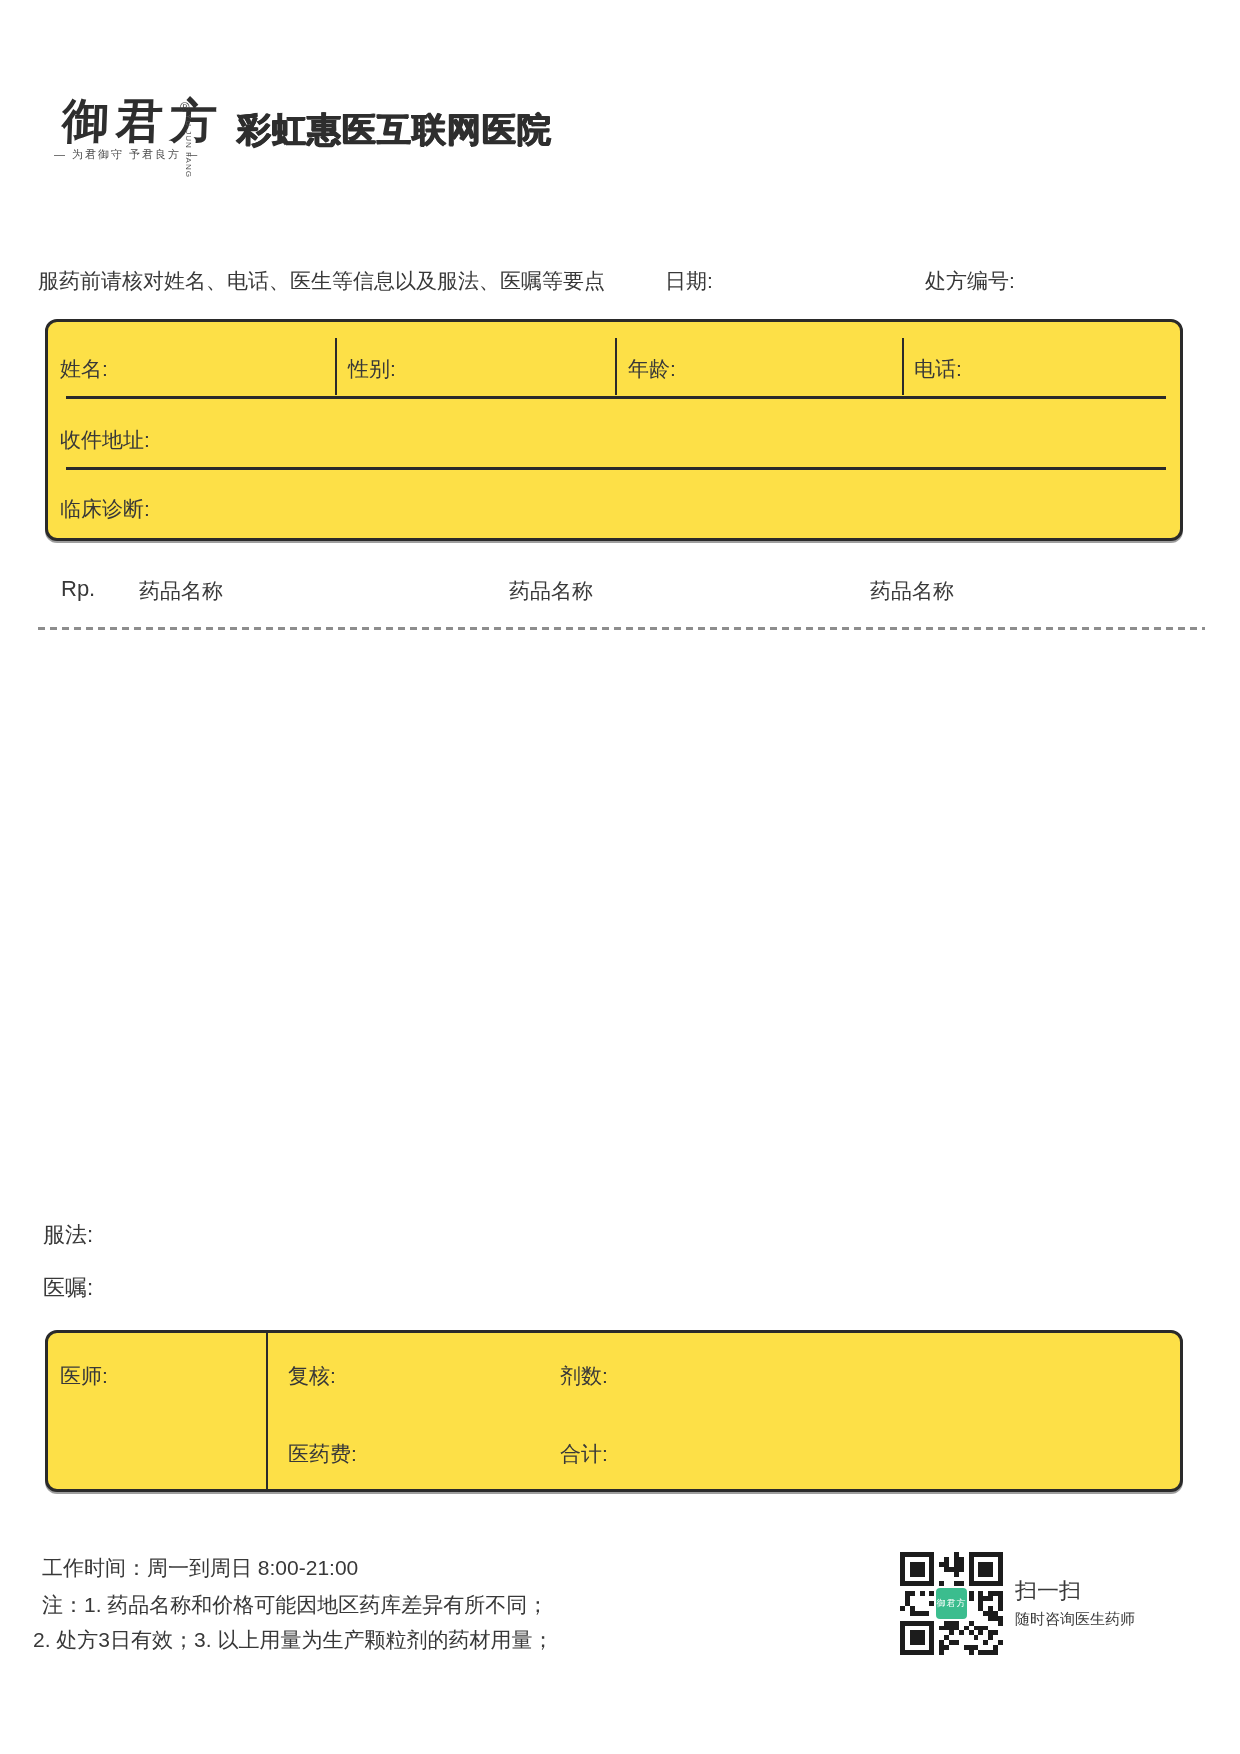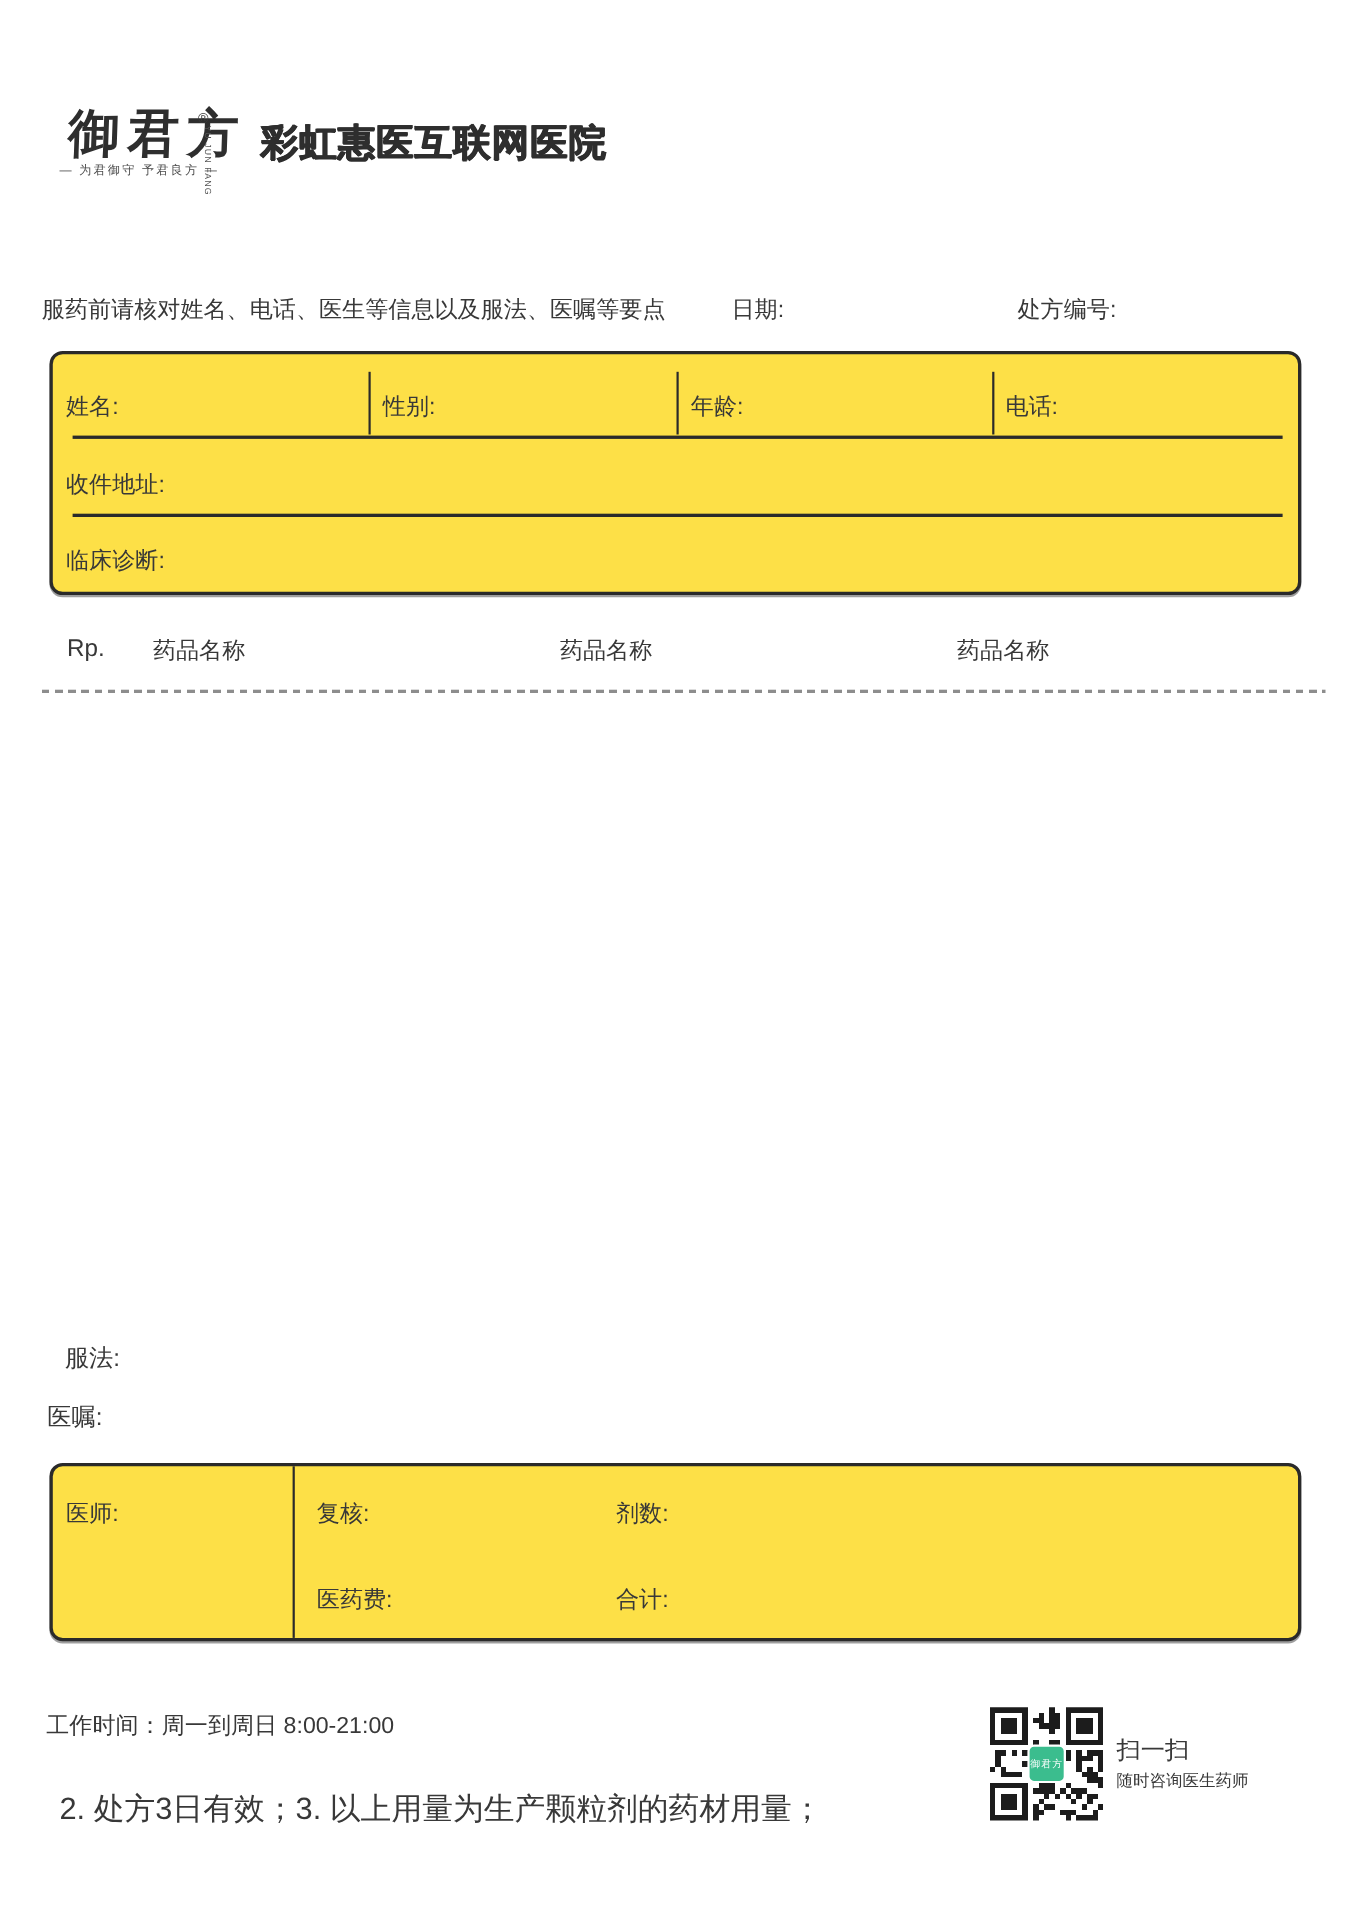--- a/index.html
+++ b/index.html
@@ -41,26 +41,26 @@
   .vline{position:absolute;width:2px;background:#2a2a2a;}
   .flabel{position:absolute;font-size:21px;white-space:nowrap;}
   
   .rp-label{left:61px;top:576px;font-size:22px;}
   .drug-col{top:577px;font-size:21px;}
   .dash-line{
     left:38px;top:627px;width:1167px;height:3px;
     background:repeating-linear-gradient(90deg,#8d8d8d 0 7px,transparent 7px 12px);
   }
   
-  .usage-label{left:43px;top:1220px;font-size:22px;margin-left:16px;}
+  .usage-label{left:43px;top:1220px;font-size:22px;}
   .advice-label{left:43px;top:1273px;font-size:22px;}
   
   .hours{left:42px;top:1554px;font-size:21px;white-space:nowrap;}
   .note1{left:42px;top:1591px;font-size:21px;white-space:nowrap;}
-  .note2{left:54px;top:1626px;font-size:28px;white-space:nowrap;}
+  .note2{left:33px;top:1626px;font-size:21px;white-space:nowrap;}
   .qr-wrap{left:900px;top:1552px;width:103px;height:103px;}
   .qr-wrap svg{display:block;width:103px;height:103px;}
   .qr-center{
     position:absolute;left:34px;top:34px;width:35px;height:35px;
     border-radius:6px;border:2px solid #ffffff;box-sizing:border-box;
     display:flex;align-items:center;justify-content:center;
     color:#ffffff;font-size:9px;letter-spacing:1px;white-space:nowrap;
   }
   .scan-title{left:1015px;top:1576px;font-size:22px;white-space:nowrap;}
   .scan-sub{left:1015px;top:1610px;font-size:15px;white-space:nowrap;}
@@ -106,20 +106,21 @@
   <div class="abs box sig-box">
     <div class="vline" style="left:218px;top:0;bottom:0;"></div>
     <div class="flabel" style="left:12px;top:29px;">医师:</div>
     <div class="flabel" style="left:240px;top:29px;">复核:</div>
     <div class="flabel" style="left:512px;top:29px;">剂数:</div>
     <div class="flabel" style="left:240px;top:107px;">医药费:</div>
     <div class="flabel" style="left:512px;top:107px;">合计:</div>
   </div>
 
   <div class="abs hours">工作时间：周一到周日 8:00-21:00</div>
+  <div class="abs note1">注：1. 药品名称和价格可能因地区药库差异有所不同；</div>
   <div class="abs note2">2. 处方3日有效；3. 以上用量为生产颗粒剂的药材用量；</div>
 
   <div class="abs qr-wrap">
     <svg id="qr-svg" viewBox="0 0 21 21" shape-rendering="crispEdges">
         <rect x="0" y="0" width="1" height="1" fill="#1c1c1c"></rect>
         <rect x="1" y="0" width="1" height="1" fill="#1c1c1c"></rect>
         <rect x="2" y="0" width="1" height="1" fill="#1c1c1c"></rect>
         <rect x="3" y="0" width="1" height="1" fill="#1c1c1c"></rect>
         <rect x="4" y="0" width="1" height="1" fill="#1c1c1c"></rect>
         <rect x="5" y="0" width="1" height="1" fill="#1c1c1c"></rect>

